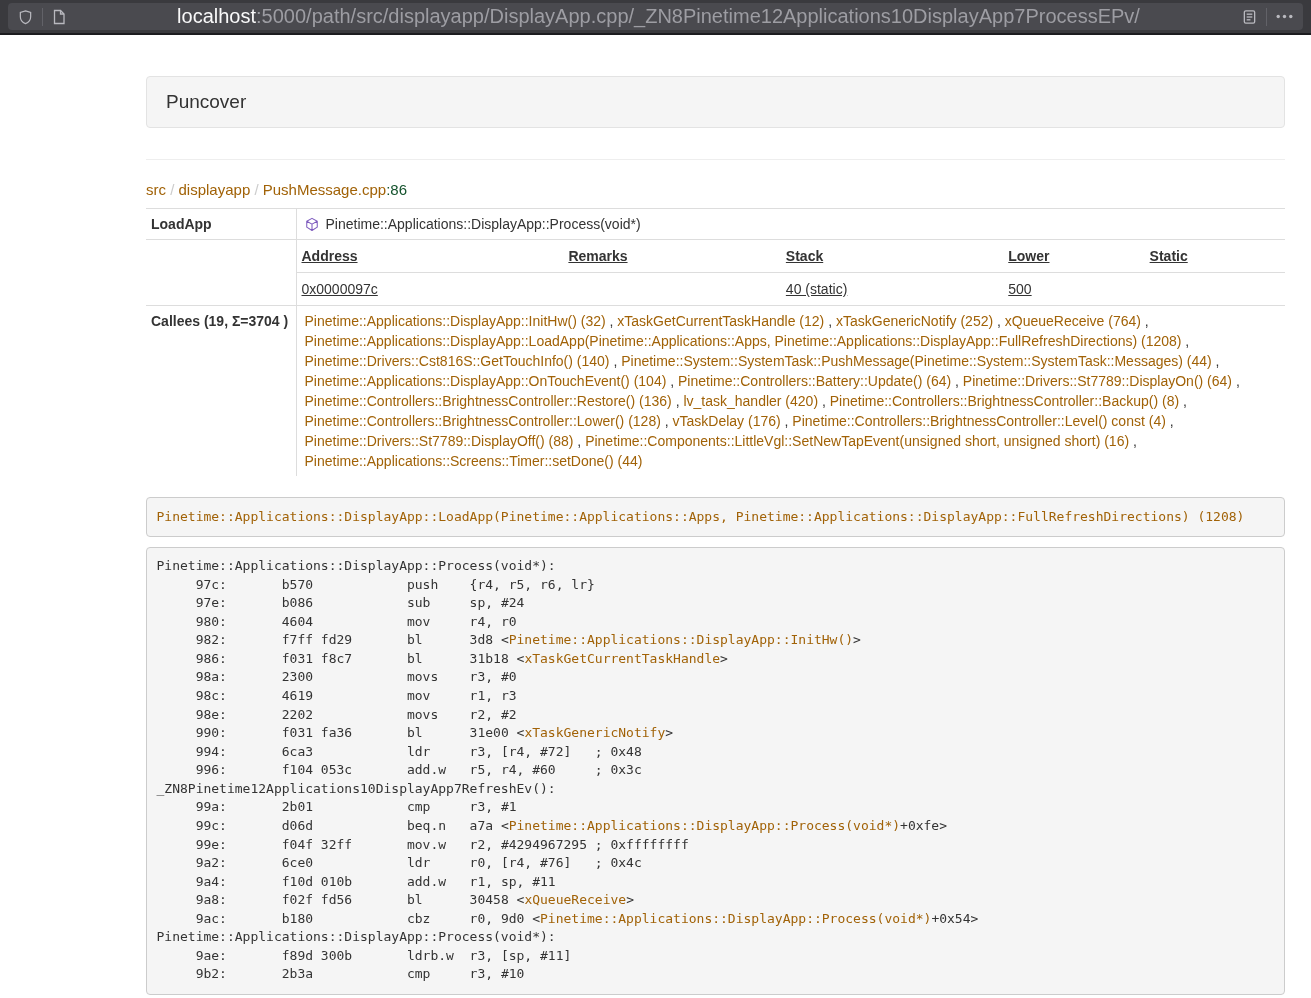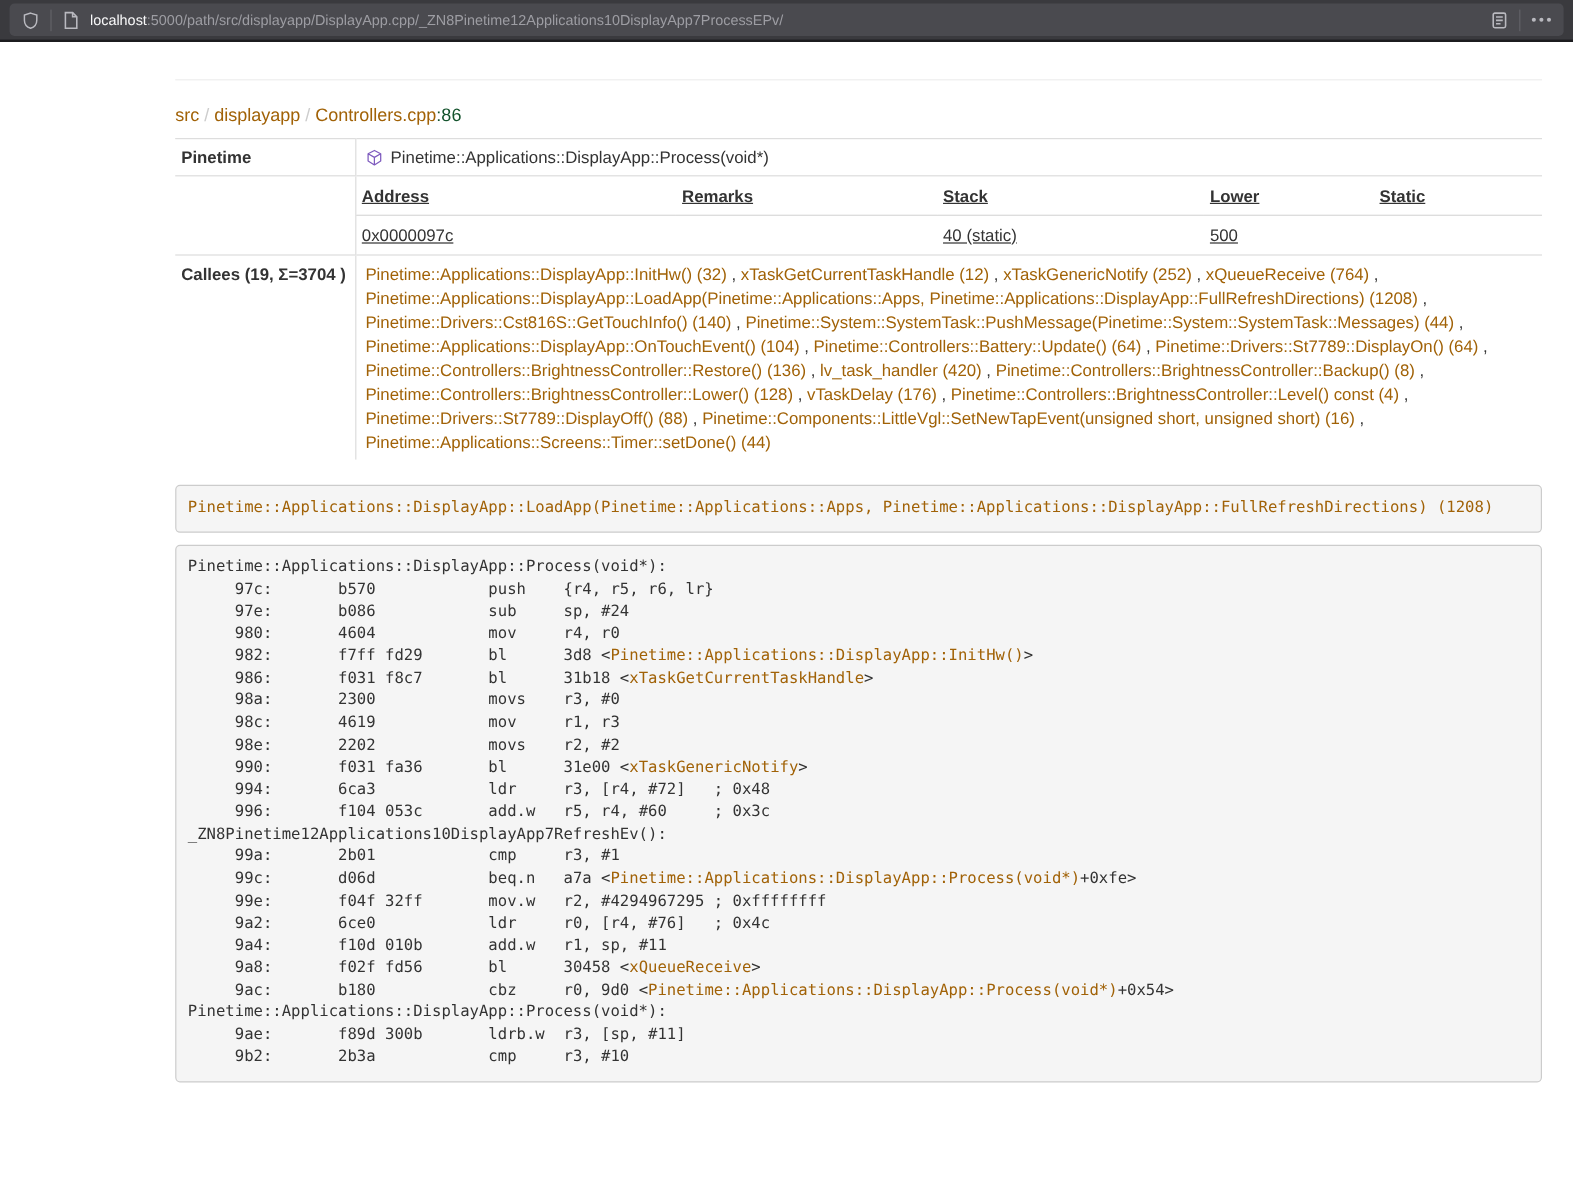--- a/index.html
+++ b/index.html
@@ -14,21 +14,21 @@
   .toolbar {
     height:35px; background:#3a3a3e; border-bottom:2px solid #1c1c1f;
     display:flex; align-items:center; padding:0 8px;
   }
   .urlbar {
     flex:1; height:27px; background:#4a4a4f; border-radius:4px;
     display:flex; align-items:center; padding:0 10px; min-width:0;
   }
   .vsep { width:1px; height:18px; background:#626268; margin:0 9px; flex:0 0 auto; }
   .icon-btn { display:flex; align-items:center; justify-content:center; flex:0 0 auto; }
-  .url-text { margin-left:9px; font-size:12px; white-space:nowrap; overflow:hidden; flex:1; min-width:0; }
+  .url-text { margin-left:9px; font-size:20px; white-space:nowrap; overflow:hidden; flex:1; min-width:0;text-align:center; }
   .url-host { color:#f9f9fa; }
   .url-path { color:#9d9da3; }
 
   
   .container { margin-left:146px; width:1139px; }
 
   .well {
     margin-top:41px; background:#f5f5f5; border:1px solid #e3e3e3;
     border-radius:4px; padding:12px 19px;
   }
@@ -108,29 +108,32 @@
           <circle cx="2.2" cy="2.5" r="1.7" fill="#b9b9bf"></circle>
           <circle cx="8.5" cy="2.5" r="1.7" fill="#b9b9bf"></circle>
           <circle cx="14.8" cy="2.5" r="1.7" fill="#b9b9bf"></circle>
         </svg>
     </span>
   </div>
 </div>
 
 <div class="container">
 
+  <div class="well">
+    <span class="app-title">Puncover</span>
+  </div>
 
   <hr class="rule">
 
-  <div class="breadcrumb"><a href="#">src</a><span class="crumb-sep"> / </span><a href="#">displayapp</a><span class="crumb-sep"> / </span><a href="#">Controllers.cpp</a><span class="line-no">:86</span></div>
+  <div class="breadcrumb"><a href="#">src</a><span class="crumb-sep"> / </span><a href="#">displayapp</a><span class="crumb-sep"> / </span><a href="#">PushMessage.cpp</a><span class="line-no">:86</span></div>
 
   <table class="main">
     <tbody>
       <tr>
-        <th class="rowhead">Pinetime</th>
+        <th class="rowhead">LoadApp</th>
         <td class="func-td">
           <span class="func-cell">
             <span class="icon-btn">
               <svg width="14" height="15" viewBox="0 0 16 16">
                   <path d="M8 1 L14 4.2 V11 L8 14.8 L2 11 V4.2 Z M2 4.2 L8 7.6 L14 4.2 M8 7.6 V14.8" fill="none" stroke="#7e5bbe" stroke-width="1.2" stroke-linejoin="round"></path>
                 </svg>
             </span>
             <span>Pinetime::Applications::DisplayApp::Process(void*)</span>
           </span>
         </td>

